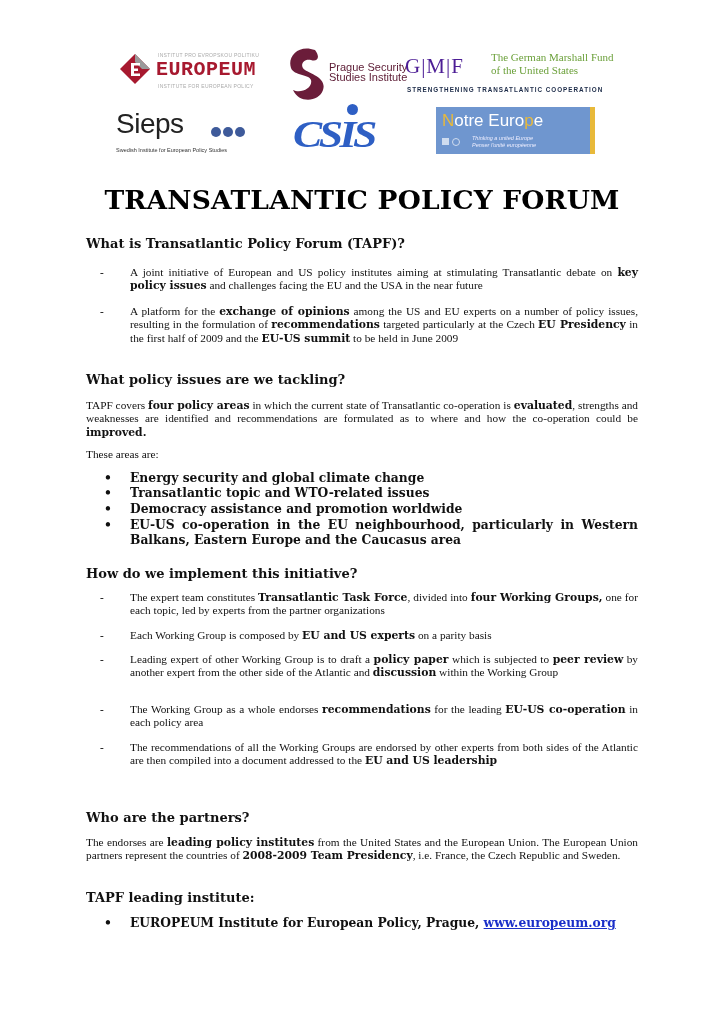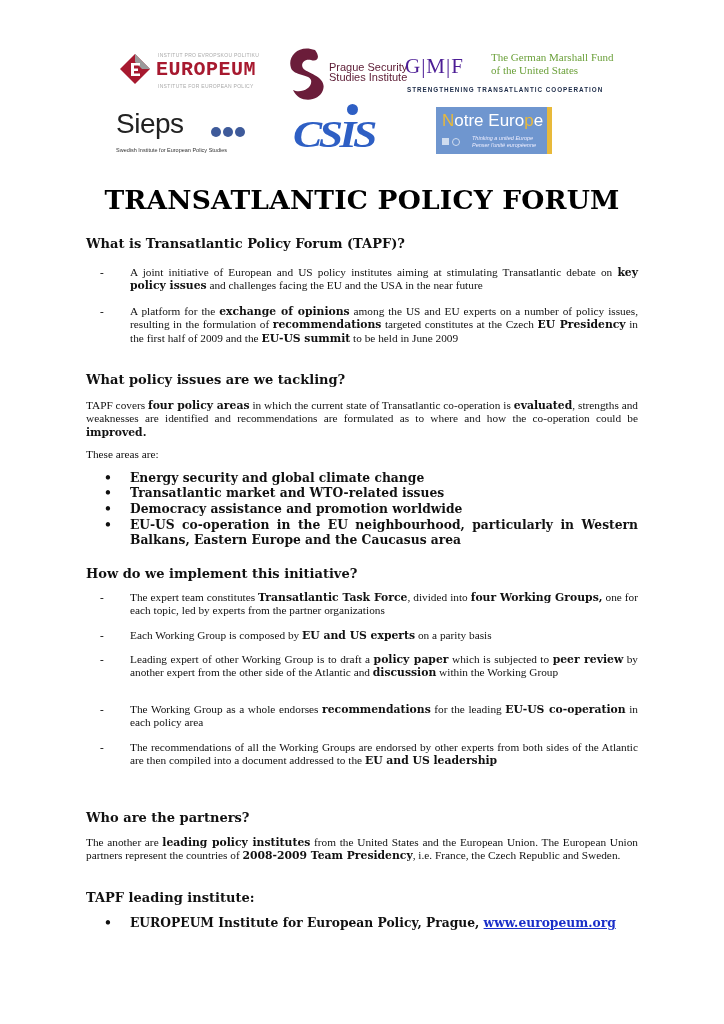--- a/index.html
+++ b/index.html
@@ -27,21 +27,21 @@
   .sieps { left:116px; top:112px; width:150px; height:44px; }
   .sieps .word { position:absolute; left:0; top:-4px; font-family:"Liberation Sans", sans-serif; font-size:28px; color:#222; letter-spacing:-0.5px; }
   .sieps .dots { position:absolute; left:95px; top:10px; }
   .sieps .dots span { display:inline-block; width:10px; height:10px; border-radius:50%; background:#3e5a9a; margin-right:2px; }
   .sieps .sub { position:absolute; left:0; top:35px; font-family:"Liberation Sans", sans-serif; font-size:5.5px; color:#333; white-space:nowrap; }
 
   .csis { left:293px; top:104px; width:92px; height:54px; }
   .csis .globe { position:absolute; left:54px; top:0; width:11px; height:11px; border-radius:50%; background:#2e5fc4; }
   .csis .word { position:absolute; left:0; top:8px; font-family:"Liberation Serif", serif; font-style:italic; font-weight:bold; font-size:38px; color:#2e5fc4; letter-spacing:-3px; transform:scaleX(1.15); transform-origin:left; }
 
-  .notre { left:436px; top:107px; width:116px; height:47px; background:#6f96cf; }
+  .notre { left:436px; top:107px; width:159px; height:47px; background:#6f96cf; }
   .notre .bar { position:absolute; right:0; top:0; width:5px; height:47px; background:#e8b93a; }
   .notre .word { position:absolute; left:6px; top:4px; font-family:"Liberation Sans", sans-serif; font-size:17px; color:#ffffff; }
   .notre .word .o { color:#e8b93a; }
   .notre .sub { position:absolute; left:36px; top:28px; font-family:"Liberation Sans", sans-serif; font-style:italic; font-size:5.5px; line-height:7px; color:#eef; white-space:pre; }
   .notre .ic { position:absolute; left:6px; top:31px; width:7px; height:7px; background:#cfdcef; }
   .notre .ic2 { position:absolute; left:16px; top:31px; width:6px; height:6px; border:1px solid #cfdcef; border-radius:50%; }
 
   
   .title { position:absolute; left:0; width:724px; top:184px; text-align:center; font-family:"DejaVu Serif", serif; font-weight:bold; font-size:26.5px; letter-spacing:0.2px; color:#000; }
   .h { position:absolute; left:86px; font-family:"DejaVu Serif", serif; font-weight:bold; font-size:13px; color:#111; }
@@ -110,31 +110,31 @@
   <div class="title">TRANSATLANTIC POLICY FORUM</div>
 
   <div class="h" style="top:236px;text-align:right;">What is Transatlantic Policy Forum (TAPF)?</div>
 
   <div class="li" style="top:266px;">
     <span class="dash">-</span>
     <span>A joint initiative of European and US policy institutes aiming at stimulating Transatlantic debate on </span><b>key policy issues</b><span> and challenges facing the EU and the USA in the near future</span>
   </div>
   <div class="li" style="top:305px;">
     <span class="dash">-</span>
-    <span>A platform for the </span><b>exchange of opinions</b><span> among the US and EU experts on a number of policy issues, resulting in the formulation of </span><b>recommendations</b><span> targeted constitutes at the Czech </span><b>EU Presidency</b><span> in the first half of 2009 and the </span><b>EU-US summit</b><span> to be held in June 2009</span>
+    <span>A platform for the </span><b>exchange of opinions</b><span> among the US and EU experts on a number of policy issues, resulting in the formulation of </span><b>recommendations</b><span> targeted particularly at the Czech </span><b>EU Presidency</b><span> in the first half of 2009 and the </span><b>EU-US summit</b><span> to be held in June 2009</span>
   </div>
 
   <div class="h" style="top:372px;">What policy issues are we tackling?</div>
   <div class="p" style="top:448px;">These areas are:</div>
   <div class="p" style="top:399px;">
     <span>TAPF covers </span><b>four policy areas</b><span> in which the current state of Transatlantic co-operation is </span><b>evaluated</b><span>, strengths and weaknesses are identified and recommendations are formulated as to where and how the co-operation could be </span><b>improved.</b>
   </div>
 
   <div class="bl" style="top:471px;"><span class="dot">•</span><span>Energy security and global climate change</span></div>
-  <div class="bl" style="top:486px;"><span class="dot">•</span><span>Transatlantic market and WTO-related issues</span></div>
+  <div class="bl" style="top:486px;"><span class="dot">•</span><span>Transatlantic topic and WTO-related issues</span></div>
   <div class="bl" style="top:502px;"><span class="dot">•</span><span>Democracy assistance and promotion worldwide</span></div>
   <div class="bl" style="top:518px;"><span class="dot">•</span><span>EU-US co-operation in the EU neighbourhood, particularly in Western Balkans, Eastern Europe and the Caucasus area</span></div>
 
   <div class="h" style="top:566px;">How do we implement this initiative?</div>
 
   <div class="li" style="top:591px;">
     <span class="dash">-</span>
     <span>The expert team constitutes </span><b>Transatlantic Task Force</b><span>, divided into </span><b>four Working Groups,</b><span> one for each topic, led by experts from the partner organizations</span>
   </div>
   <div class="li" style="top:629px;">
@@ -149,21 +149,21 @@
     <span class="dash">-</span>
     <span>The Working Group as a whole endorses </span><b>recommendations</b><span> for the leading </span><b>EU-US co-operation</b><span> in each policy area</span>
   </div>
   <div class="li" style="top:741px;">
     <span class="dash">-</span>
     <span>The recommendations of all the Working Groups are endorsed by other experts from both sides of the Atlantic are then compiled into a document addressed to the </span><b>EU and US leadership</b>
   </div>
 
   <div class="h" style="top:810px;">Who are the partners?</div>
   <div class="p" style="top:836px;">
-    <span>The another are </span><b>leading policy institutes</b><span> from the United States and the European Union. The European Union partners represent the countries of </span><b>2008-2009 Team Presidency</b><span>, i.e. France, the Czech Republic and Sweden.</span>
+    <span>The endorses are </span><b>leading policy institutes</b><span> from the United States and the European Union. The European Union partners represent the countries of </span><b>2008-2009 Team Presidency</b><span>, i.e. France, the Czech Republic and Sweden.</span>
   </div>
 
   <div class="h" style="top:890px;">TAPF leading institute:</div>
   <div class="bl" style="top:916px;">
     <span class="dot">•</span><span>EUROPEUM Institute for European Policy, Prague, </span><a class="link" href="#">www.europeum.org</a>
   </div>
 
 </div>
 
 </body></html>

